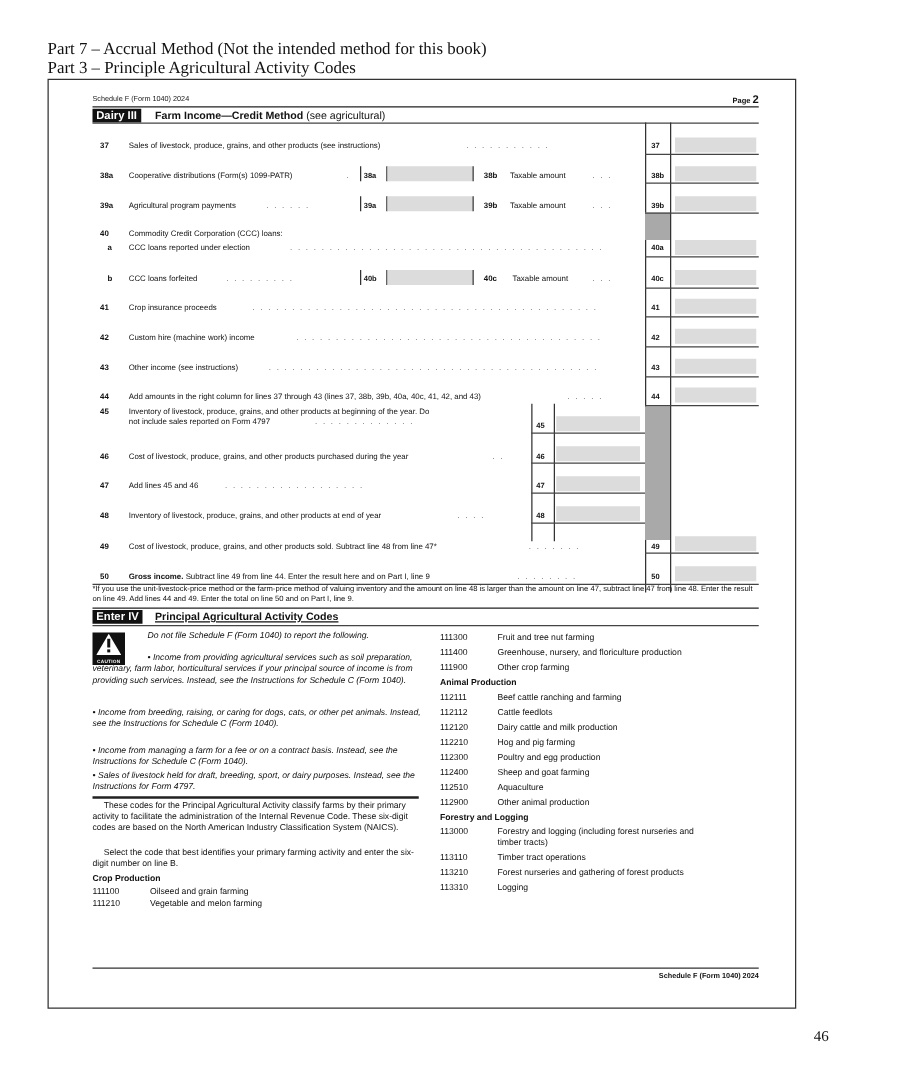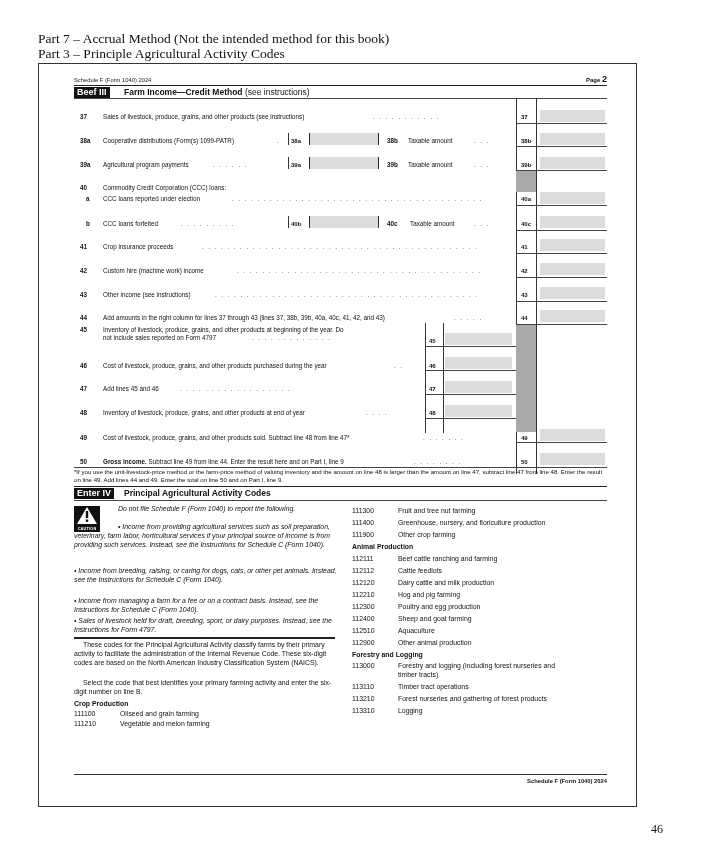--- a/index.html
+++ b/index.html
@@ -52,22 +52,22 @@
 <div class="doc-heading" style="top:46px;">Part 3 – Principle Agricultural Activity Codes</div>
 
 <div class="frame"></div>
 
 <div class="form">
 
   <div class="sched-head">Schedule F (Form 1040) 2024</div>
   <div class="page-label"><span>Page</span> <b>2</b></div>
   <div class="rule-thick" style="top:12px;"></div>
 
-  <div class="part-tag" style="left:0;top:14px;">Beef III</div>
-  <div class="part-title" style="left:50px;top:14px;"><span>Farm Income—Credit Method</span> <span class="norm">(see instructions)</span></div>
+  <div class="part-tag" style="left:0;top:14px;">Dairy III</div>
+  <div class="part-title" style="left:50px;top:14px;"><span>Farm Income—Credit Method</span> <span class="norm">(see agricultural)</span></div>
   <div class="rule-thin" style="left:0;right:0;top:25px;"></div>
 
   <div class="col-line" style="left:442px;top:25px;height:376px;"></div>
   <div class="col-line" style="left:462px;top:25px;height:376px;"></div>
   <div class="shade" style="left:442px;top:97px;width:20px;height:22px;"></div>
   <div class="shade" style="left:442px;top:252px;width:20px;height:107px;"></div>
 
   <div class="ln-num" style="left:6px;top:40px;">37</div>
   <div class="ln" style="left:29px;top:40px;">Sales of livestock, produce, grains, and other products (see instructions)</div>
   <div class="dots" style="left:299px;top:40px;width:140px;">...........</div>
@@ -200,21 +200,21 @@
   <div class="ln" style="left:29px;top:385px;"><b>Gross income.</b> <span>Subtract line 49 from line 44. Enter the result here and on Part I, line 9</span></div>
   <div class="dots" style="left:340px;top:385px;width:100px;">........</div>
   <div class="box-label" style="left:447px;top:385px;">50</div>
   <div class="fill" style="left:466px;top:380px;width:65px;"></div>
   <div class="rule-thin" style="left:0;right:0;top:394px;"></div>
 
   <div class="abs" style="left:0;top:395px;width:533px;font-size:6.1px;line-height:8px;">*If you use the unit-livestock-price method or the farm-price method of valuing inventory and the amount on line 48 is larger than the amount on line 47, subtract line 47 from line 48. Enter the result on line 49. Add lines 44 and 49. Enter the total on line 50 and on Part I, line 9.</div>
   <div class="rule-thick" style="top:413px;"></div>
 
   <div class="part-tag" style="left:0;top:415px;">Enter IV</div>
-  <div class="part-title" style="left:50px;top:415px;">Principal Agricultural Activity Codes</div>
+  <div class="part-title" style="left:50px;top:415px;text-decoration:underline;">Principal Agricultural Activity Codes</div>
   <div class="rule-thin" style="left:0;right:0;top:427px;"></div>
 
   <div class="abs" style="left:0;top:433px;width:268px;height:230px;">
     <div class="caution">
       <svg width="20" height="17" viewBox="0 0 20 17">
         <polygon points="10,0 20,17 0,17" fill="#fff"></polygon>
         <rect x="8.8" y="4" width="2.4" height="7" fill="#111"></rect>
         <rect x="8.8" y="12.5" width="2.4" height="2.4" fill="#111"></rect>
       </svg>
       <div class="caution-word">CAUTION</div>

